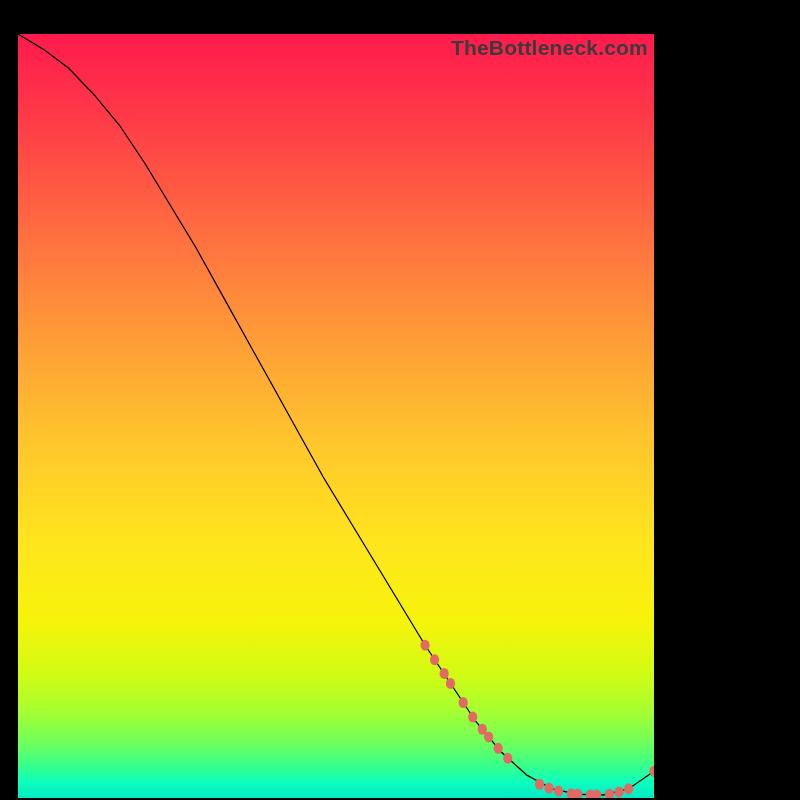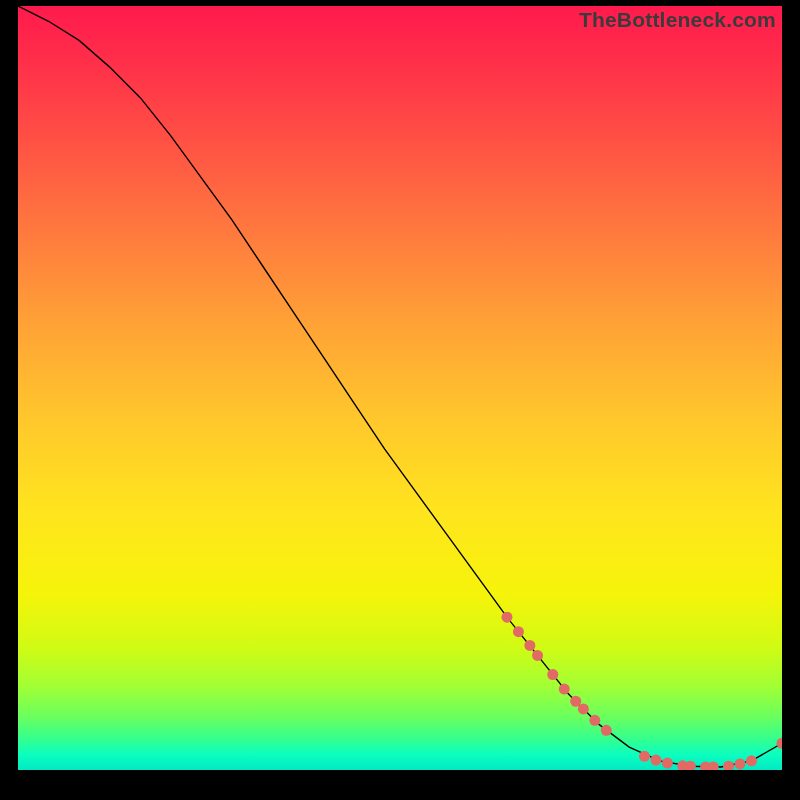--- a/index.html
+++ b/index.html
@@ -7,22 +7,22 @@
     width: 800px;
     height: 800px;
     background: #000;
     position: relative;
     overflow: hidden;
     font-family: Arial, Helvetica, sans-serif;
   }
   .plot {
     position: absolute;
     left: 18px;
-    top: 6px;
-    width: 764px;
+    top: 34px;
+    width: 636px;
     height: 764px;
   }
   .gradient-bg {
     position: absolute;
     inset: 0;
     background: linear-gradient(to bottom,
       #ff1a4d 0%,
       #ff3149 8%,
       #ff5244 18%,
       #ff7b3e 30%,

